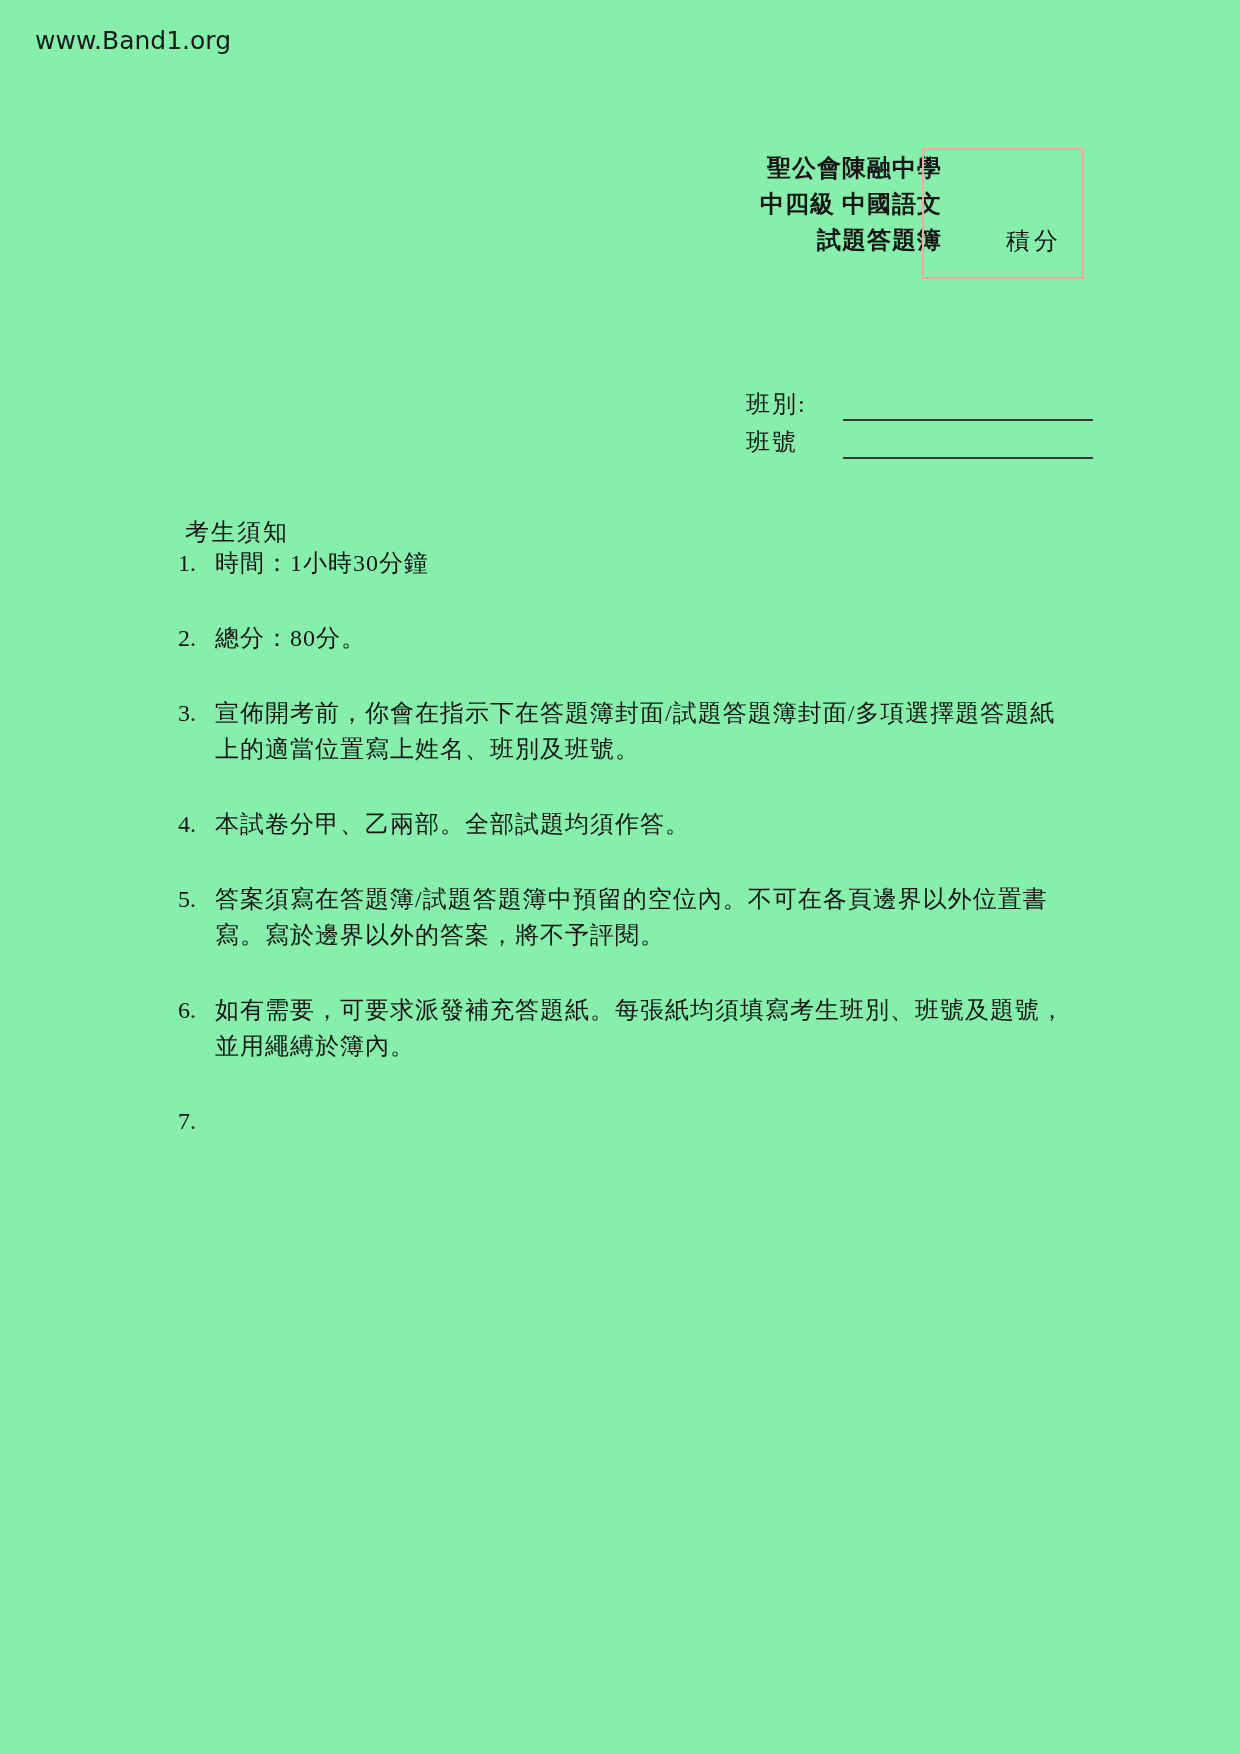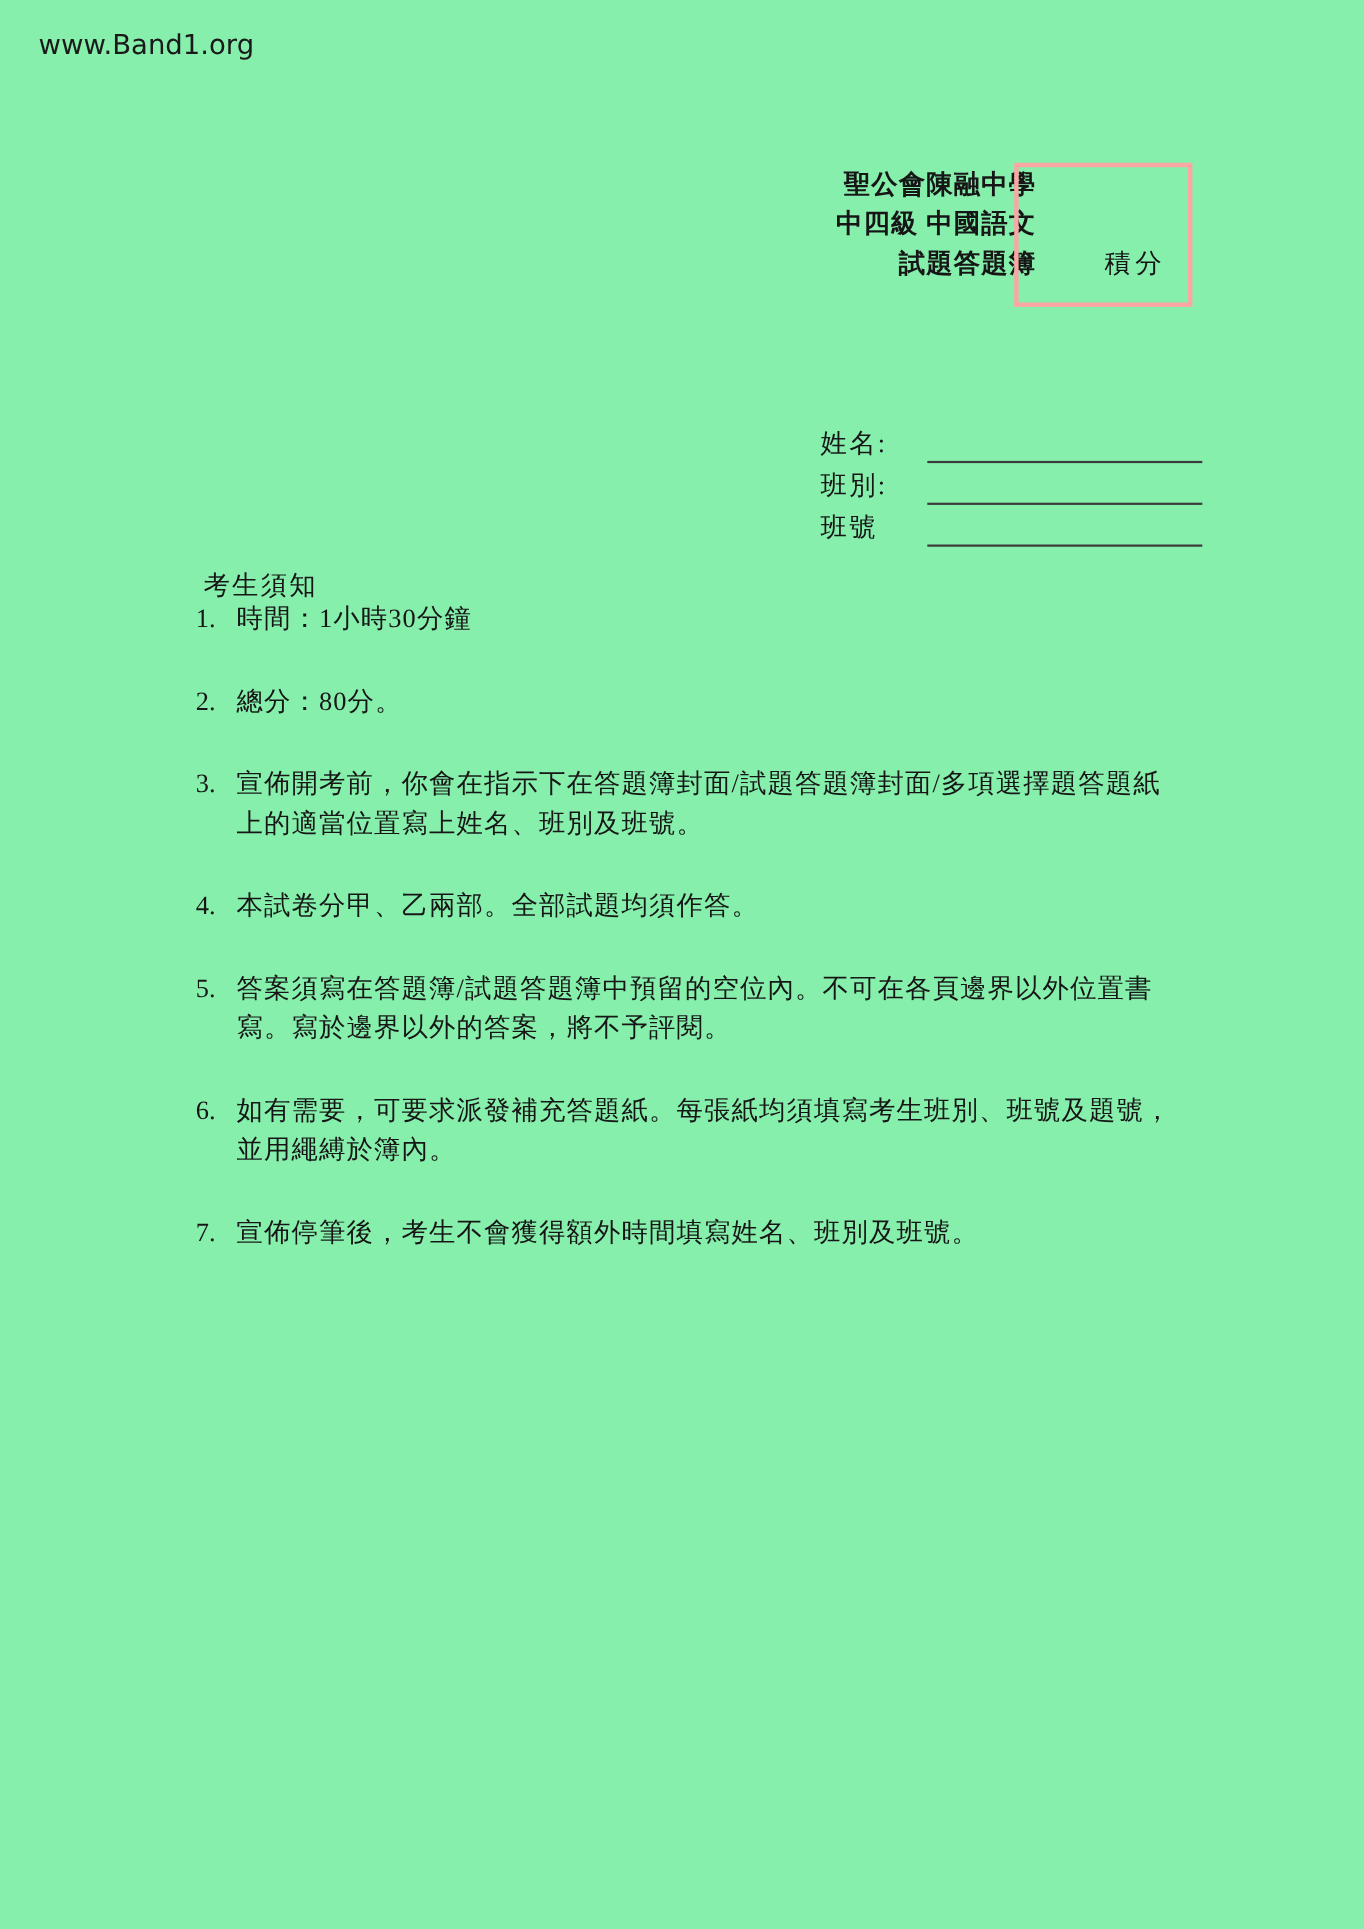--- a/index.html
+++ b/index.html
@@ -31,21 +31,21 @@
     line-height: 36px;
     letter-spacing: 1px;
   }
   .title-block .booklet { font-weight: 700; }
   .score-box {
     position: absolute;
     left: 922px;
     top: 148px;
     width: 162px;
     height: 131px;
-    border: 4px solid #fca5a5;
+    border: 2px solid #fca5a5;
     box-sizing: border-box;
   }
   .score-box-label {
     position: absolute;
     right: 20px;
     bottom: 20px;
     font-size: 24px;
     letter-spacing: 4px;
   }
   .fields { position: absolute; left: 746px; top: 383px; }
@@ -103,24 +103,20 @@
     <div>中四級 中國語文</div>
     <div class="booklet">試題答題簿</div>
   </div>
 
   <div class="score-box">
     <span class="score-box-label">積分</span>
   </div>
 
   <div class="fields">
     <div class="field-row">
-      <span class="field-label">姓名:</span>
-      <span class="field-line"></span>
-    </div>
-    <div class="field-row">
       <span class="field-label">班別:</span>
       <span class="field-line"></span>
     </div>
     <div class="field-row">
       <span class="field-label">班號</span>
       <span class="field-line"></span>
     </div>
   </div>
 
   <div class="notice-heading">考生須知</div>
@@ -148,17 +144,16 @@
       <span class="notice-text">答案須寫在答題簿/試題答題簿中預留的空位內。不可在各頁邊界以外位置書
 寫。寫於邊界以外的答案，將不予評閱。</span>
     </div>
     <div class="notice-item">
       <span class="notice-num">6.</span>
       <span class="notice-text">如有需要，可要求派發補充答題紙。每張紙均須填寫考生班別、班號及題號，
 並用繩縛於簿內。</span>
     </div>
     <div class="notice-item">
       <span class="notice-num">7.</span>
-      <span class="notice-text">宣佈停筆後，考生不會獲得額外時間填寫姓名、班別及班號。</span>
     </div>
   </div>
 
 </div>
 
 </body></html>

